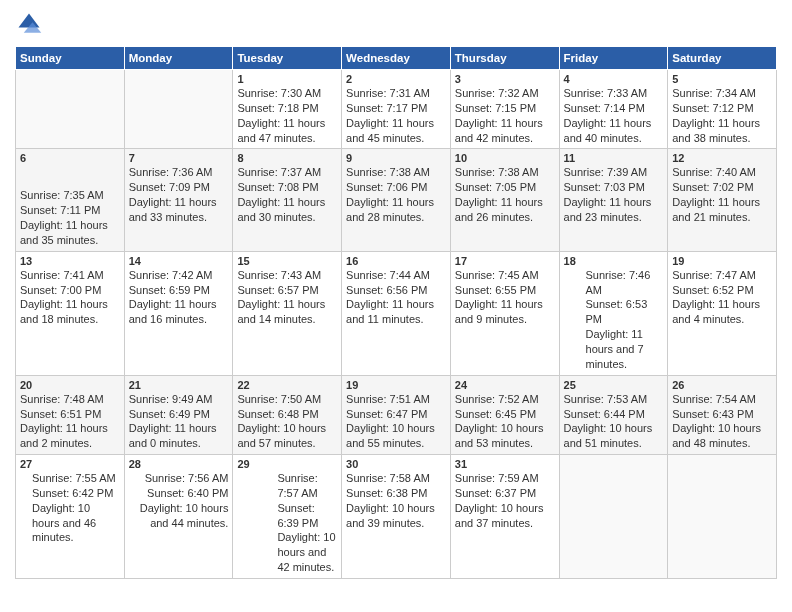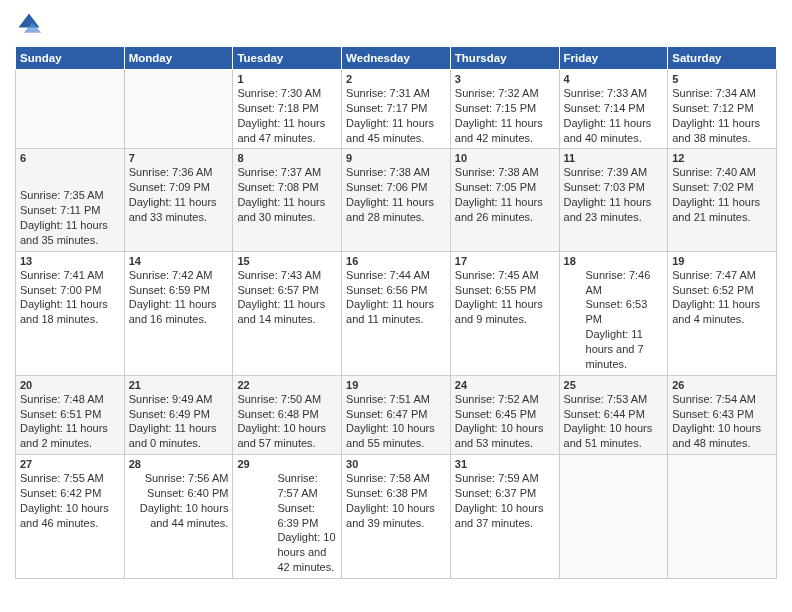--- a/index.html
+++ b/index.html
@@ -288,21 +288,21 @@
           <td>
             <span class="day-num">26</span>
             <div class="day-info" style="white-space: pre-line;">Sunrise: 7:54 AM
 Sunset: 6:43 PM
 Daylight: 10 hours and 48 minutes.</div>
           </td>
         </tr>
         <tr>
           <td>
             <span class="day-num">27</span>
-            <div class="day-info" style="white-space: pre-line;">Sunrise: 7:55 AM
+            <div class="day-info" style="white-space: pre-line; margin-left: 12px;">Sunrise: 7:55 AM
 Sunset: 6:42 PM
 Daylight: 10 hours and 46 minutes.</div>
           </td>
           <td>
             <span class="day-num">28</span>
             <div class="day-info" style="white-space: pre-line; text-align: right;">Sunrise: 7:56 AM
 Sunset: 6:40 PM
 Daylight: 10 hours and 44 minutes.</div>
           </td>
           <td>

